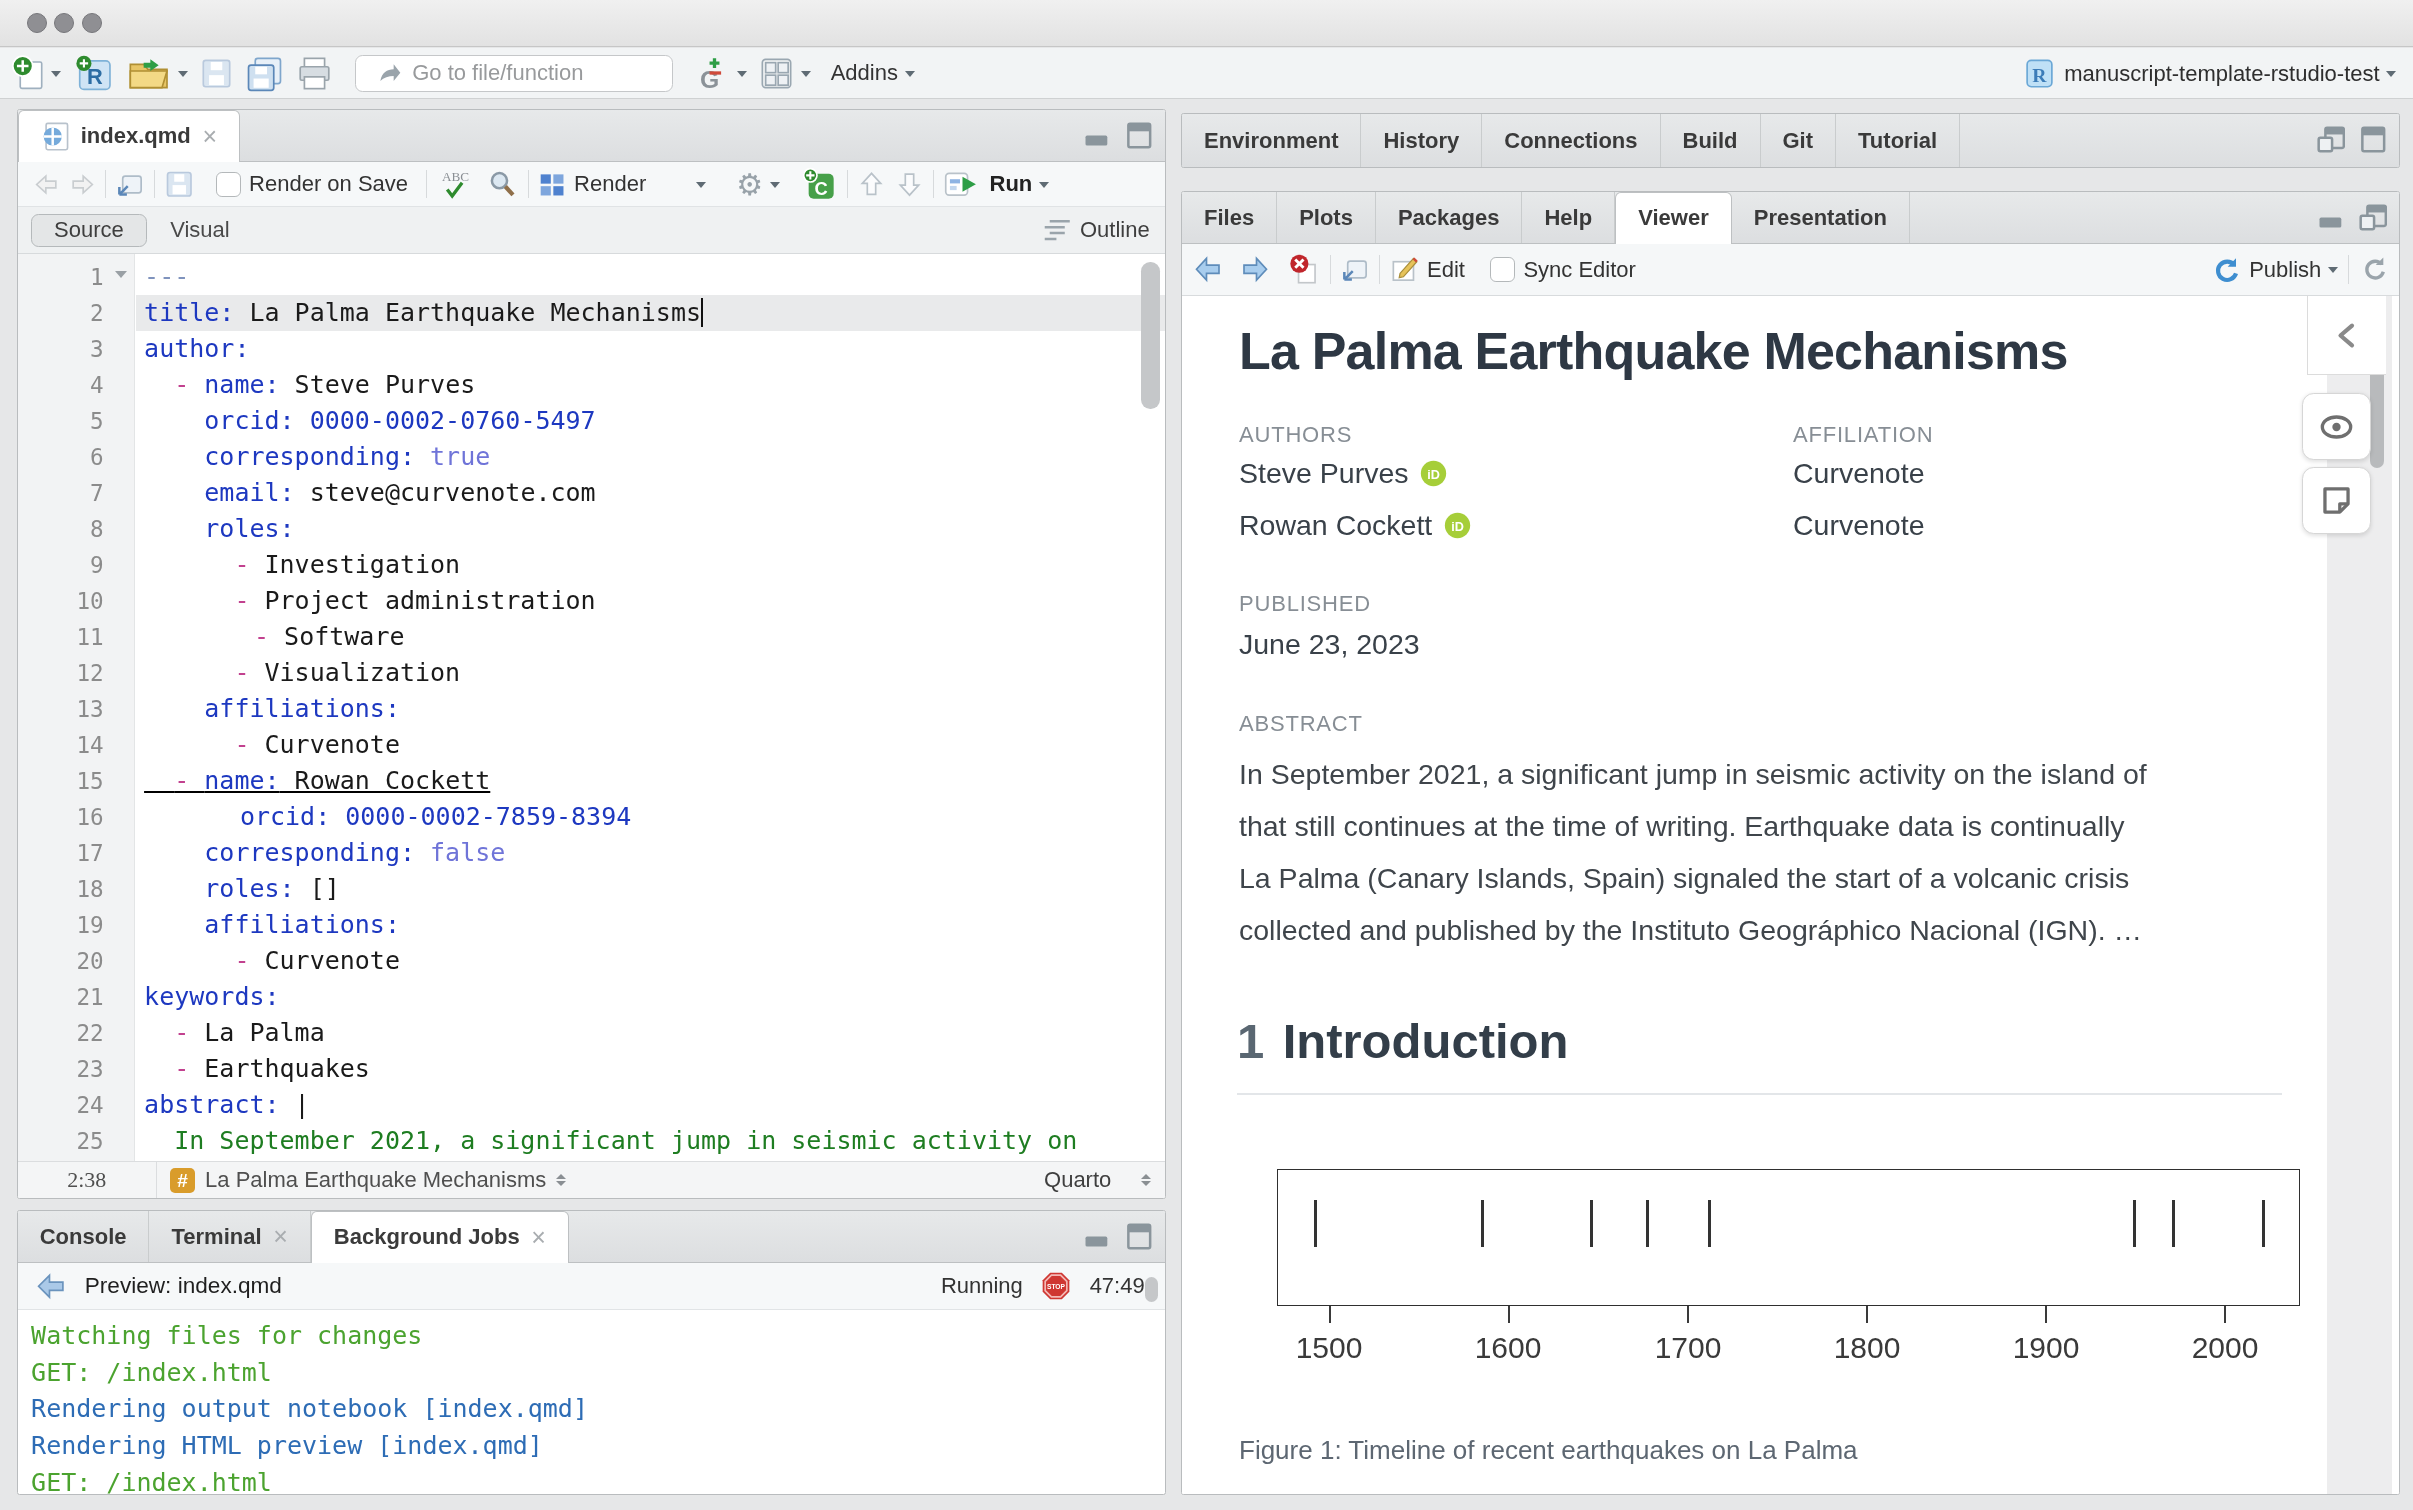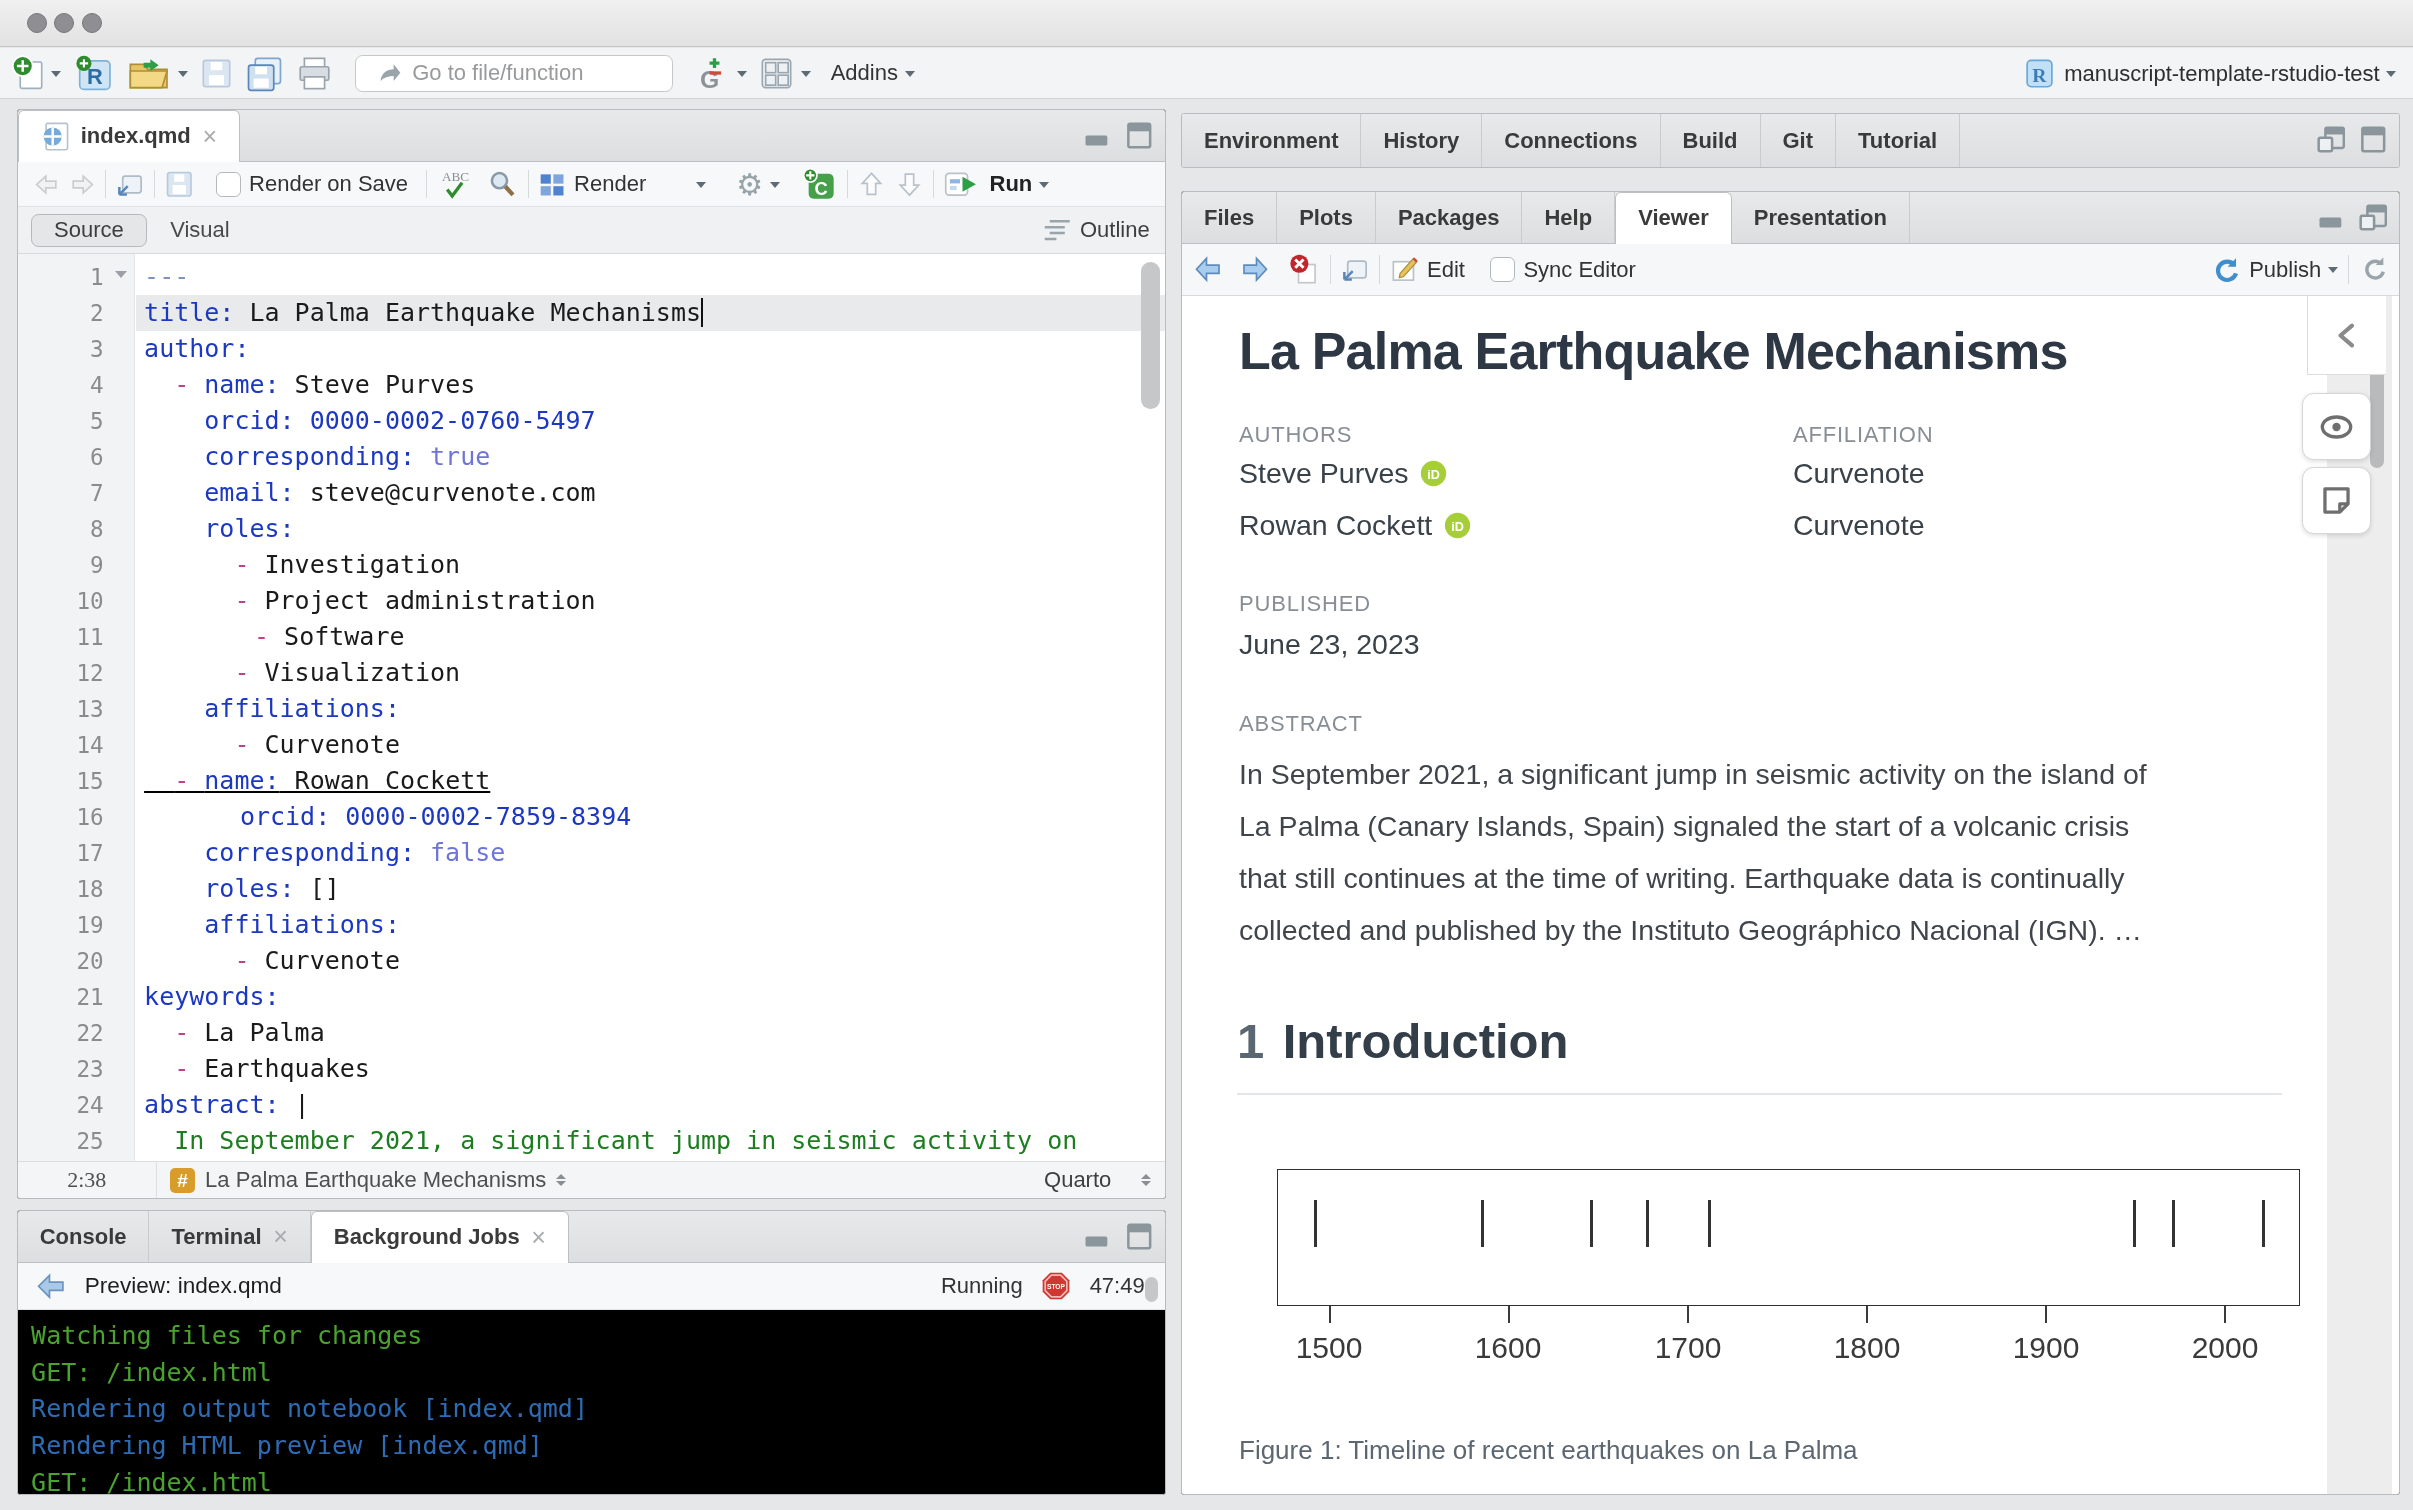--- a/index.html
+++ b/index.html
@@ -19,21 +19,21 @@
   .tb-item { display:flex; align-items:center; margin-left:11.7px; }
   .caret { width:0; height:0; border:5.9px solid transparent; border-top:6.7px solid #5f6b74; margin:6.7px 0 0 6.7px; }
   .goto-box { width:318px; height:37px; background:#fff; border:0.8px solid #c5c7c9; border-radius:7.5px;
     display:flex; align-items:center; padding:0 11.7px; margin-left:22px; }
   .goto-box span { color:#989a9c; font-size:22px; margin-left:10px; }
   .tb-label { font-size:22px; color:#333; margin-left:8.4px; }
   #project-btn { position:absolute; right:16.7px; top:55px; display:flex; align-items:center; }
   #project-btn .tb-label { color:#2e2e2e; }
 
   
-  .pane { position:absolute; background:#000000; border:0.8px solid #b9bcbe; border-radius:2.5px; overflow:hidden; }
+  .pane { position:absolute; background:#ffffff; border:0.8px solid #b9bcbe; border-radius:2.5px; overflow:hidden; }
   .tabstrip { position:relative; height:52px; background:linear-gradient(#e7e9ea,#dcdee0);
     border-bottom:0.8px solid #bdc0c2; display:flex; align-items:stretch; }
   .tab { display:flex; align-items:center; padding:0 22px; font-size:22px; font-weight:bold;
     color:#3a3a3a; border-right:0.8px solid #c9cccd; position:relative; }
   .tab.active { background:#fff; border:0.8px solid #bdc0c2; border-bottom:none; border-radius:5.9px 5.9px 0 0;
     margin-bottom:-0.8px; z-index:2; }
   .tab .close { color:#a9adb0; font-size:25px; margin-left:11.7px; font-weight:normal; }
   .minmax { position:absolute; right:11.7px; top:11.7px; display:flex; gap:13.4px; }
   .paneltool { height:45px; background:#f6f8f9; border-bottom:0.8px solid #e0e3e5;
     display:flex; align-items:center; }
@@ -641,22 +641,22 @@
         </span>
     </div>
     <div class="doc-text" style="left:611px; top:213px">Curvenote</div>
 
     <div class="doc-label" style="left:57px; top:295px">PUBLISHED</div>
     <div class="doc-text" style="left:57px; top:332px">June 23, 2023</div>
 
     <div class="doc-label" style="left:57px; top:415px">ABSTRACT</div>
     <div id="doc-abstract">
         <div>In September 2021, a significant jump in seismic activity on the island of</div>
+        <div>that still continues at the time of writing. Earthquake data is continually</div>
         <div>La Palma (Canary Islands, Spain) signaled the start of a volcanic crisis</div>
-        <div>that still continues at the time of writing. Earthquake data is continually</div>
         <div>collected and published by the Instituto Geográphico Nacional (IGN). …</div>
       </div>
 
     <div id="doc-heading">
       <span class="secnum">1</span><span>Introduction</span>
     </div>
     <div id="doc-hr"></div>
 
     <div id="fig-box">
         <div class="rug-tick" title="1492" style="left: 36px;"></div>

